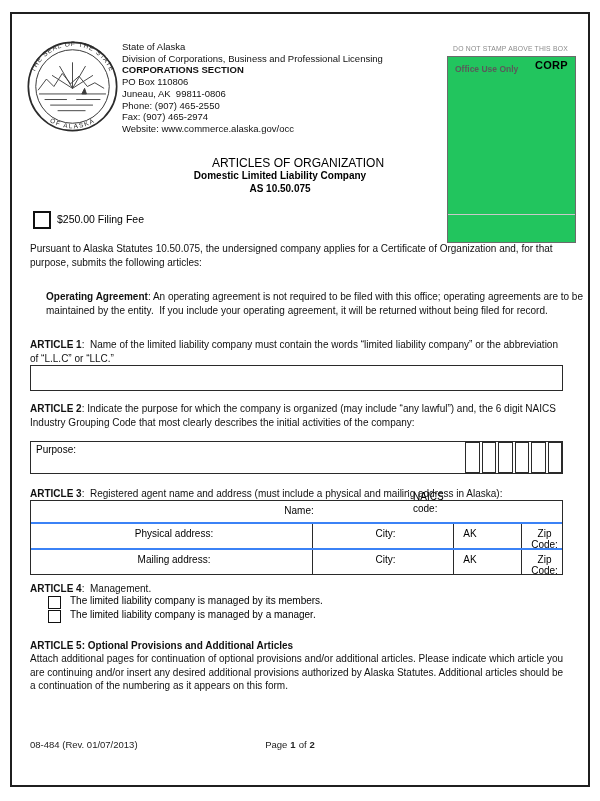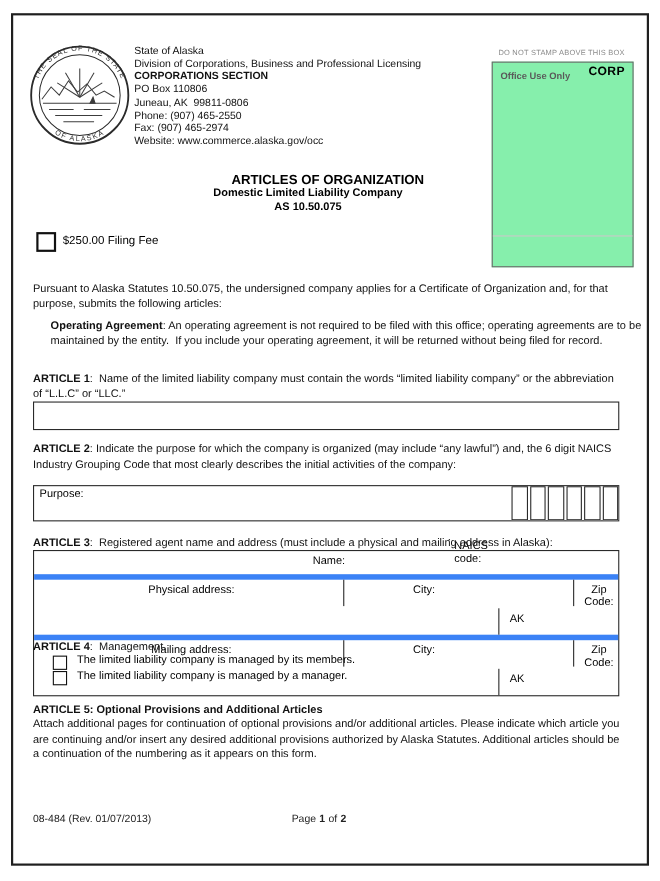--- a/index.html
+++ b/index.html
@@ -18,62 +18,62 @@
 
   
   .agency { left:110px; top:27px; font-size:9.5px; line-height:11.7px; color:#111; }
   .agency div { white-space:nowrap; }
   .seal-svg { left:14px; top:26px; }
 
   
   .stamp-note { left:433px; top:31px; width:131px; text-align:center;
     font-size:6.8px; color:#8a8a8a; letter-spacing:.2px; white-space:nowrap; }
   .stamp-box { left:435px; top:42px; width:127px; height:185px;
-    border:1px solid #6b6b6b; background:#86efac; }
+    border:1px solid #6b6b6b; background:#22c55e; }
   .office-use { left:7px; top:7px; font-size:8.5px; font-weight:bold; color:#5a5a5a; }
   .corp { right:7px; top:2px; font-size:11px; font-weight:bold; color:#000; letter-spacing:.3px; }
   .stamp-divider { left:0; right:0; top:157px; border-top:1px solid #c9c9c9; height:0; }
 
   
   .title-block { left:0; top:142px; width:536px; text-align:center; }
-  .title-main { font-size:12px; font-weight:bold; line-height:14px;margin-left:36px; }
+  .title-main { font-size:12px; font-weight:normal; line-height:14px;margin-left:36px; }
   .title-sub  { font-size:10px; font-weight:bold; line-height:12.5px; }
 
   
   .fee-checkbox { left:21px; top:197px; width:14px; height:14px; border:2px solid #111; background:#fff; }
   .fee-label { left:45px; top:199px; font-size:10.5px; font-weight:normal; }
 
   .para { left:18px; width:538px; }
-  .intro { top:242px; }
+  .intro { top:228px; }
   .operating { top:276px;margin-left:16px; }
   .a1-head { top:324px; }
   .a2-head { top:388px; }
   .a3-head { top:473px; }
   .a4-head { top:568px; }
   .a5-head { top:625px; }
   .a5-text { top:638px; }
 
   .a1-box { left:18px; top:351px; width:531px; height:24px; border:1.5px solid #2a2a2a; background:#fff; }
 
   
   .t2 { left:18px; top:427px; width:531px; height:31px; border:1.5px solid #2a2a2a; display:flex; box-sizing:content-box; }
   .t2-purpose { width:372px; padding:2px 0 0 5px; font-size:10px; }
   .t2-naics { width:52px; border-left:1px solid #2a2a2a; padding:1px 0 0 4px; font-size:10px; line-height:12px;margin-top:48px; }
   .t2-digits { flex:1; display:flex; gap:2px; }
   .t2-digit { flex:1; border:1.5px solid #2a2a2a; background:#fff; box-sizing:border-box; }
 
   
   .t3 { left:18px; top:486px; width:531px; border:1px solid #2a2a2a;text-align:center; }
-  .t3-row { display:flex; border-top:5px solid #3b82f6; }
+  .t3-row { display:flex; border-top:2px solid #3b82f6; }
   .t3-row:first-child { border-top:none; }
   .t3-cell { font-size:10px; padding:4px 0 0 5px; box-sizing:border-box; }
   .t3-name { height:21px; width:100%; }
   .t3-addr { width:281px; height:24px; }
   .t3-city { width:141px; height:24px; border-left:1px solid #2a2a2a; }
-  .t3-state { width:28px; height:24px; border-left:1px solid #2a2a2a;margin-top:26px; }
+  .t3-state { width:28px; height:24px; border-left:1px solid #2a2a2a; }
   .t3-zip { flex:1; height:24px; border-left:1px solid #2a2a2a;margin-left:40px; }
 
   
   .opt-checkbox { width:11px; height:11px; border:1.5px solid #111; background:#fff; position:absolute; left:36px; }
   .opt-label { position:absolute; left:58px; font-size:10px; }
 
   
   .footer-form { left:18px; top:725px; font-size:9.5px; color:#222; }
   .footer-page { left:18px; top:725px; width:520px; text-align:center; font-size:9.5px; color:#222; }
   .footer-page span { margin:0 1.5px; }

